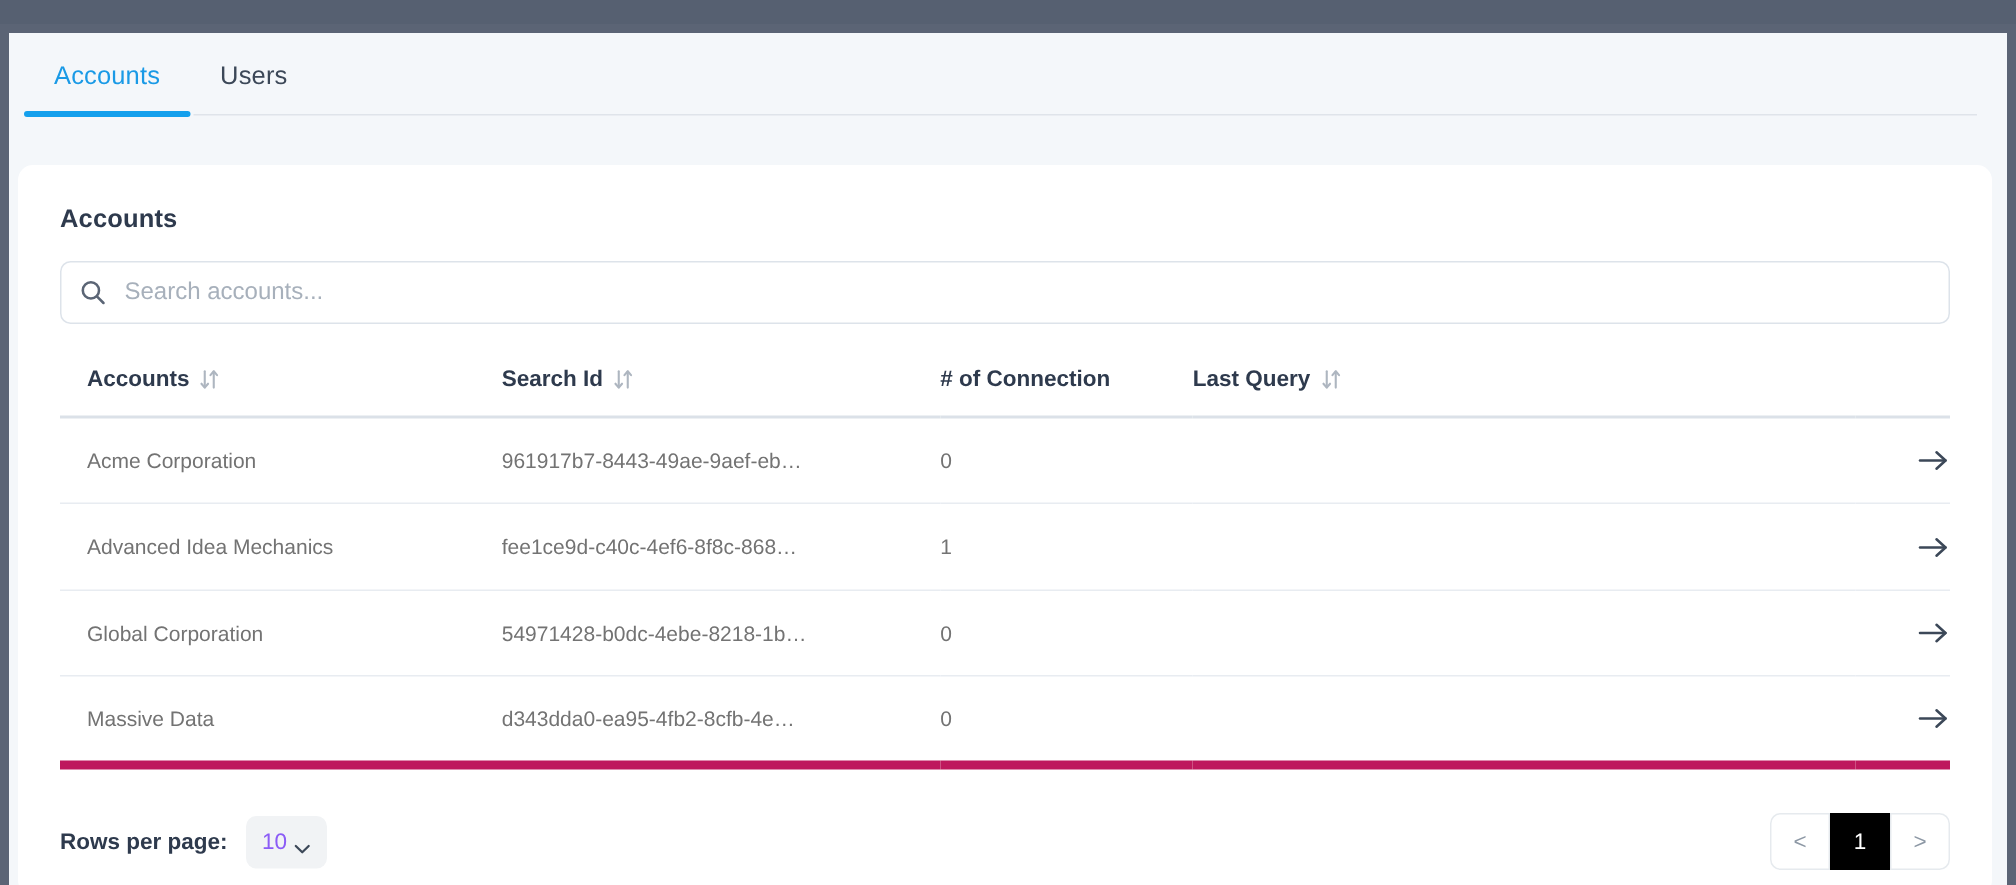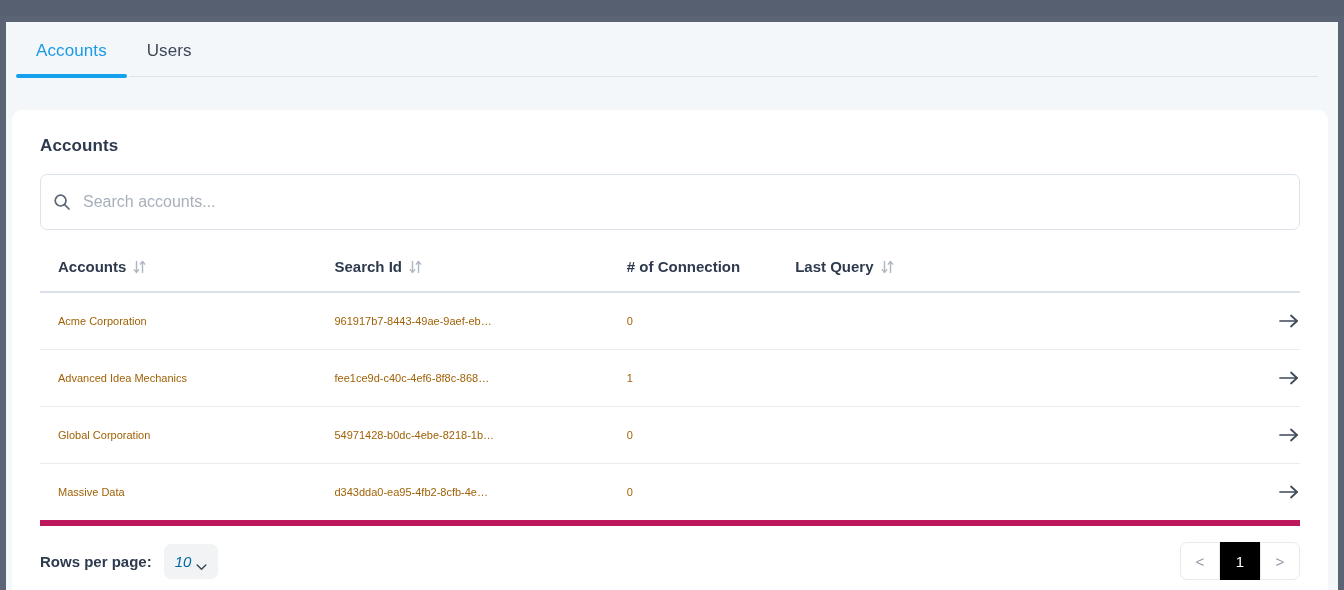--- a/index.html
+++ b/index.html
@@ -72,21 +72,21 @@
     font-size: 17px;
     font-weight: bold;
     color: #2e3a4d;
     margin: 0 0 18px 0;
     letter-spacing: .1px;
   }
 
   
   .search-wrap {
     position: relative;
-    height: 56px;
+    height: 42px;
     border: 1px solid #dde3ea;
     border-radius: 7px;
     background: #fff;
     display: flex;
     align-items: center;
     padding: 0 12px;
     margin-bottom: 22px;
   }
   .search-icon { width: 18px; height: 18px; flex: 0 0 18px; margin-right: 10px; }
   .search-input {
@@ -108,22 +108,22 @@
     font-weight: bold;
     color: #2e3a4d;
     padding: 6px 0 16px 0;
     border-bottom: 2px solid #dbe1e8;
     white-space: nowrap;
   }
   .th-inner { display: inline-flex; align-items: center; gap: 7px; }
   .sort-icon { width: 13px; height: 14px; flex: 0 0 13px; }
 
   tbody td {
-    font-size: 11px;
-    color: #a16207;
+    font-size: 14px;
+    color: #737373;
     padding: 19px 0 19px 0;
     border-bottom: 1px solid #e8ecf1;
     white-space: nowrap;
     overflow: hidden;
     text-overflow: ellipsis;
   }
   tbody tr:last-child td { border-bottom: 6px solid #be185d; }
   .col-name { width: 280px; padding-left: 18px !important; }
   .col-id   { width: 278px; }
   .col-conn { width: 160px; }
@@ -147,23 +147,22 @@
   .rpp-select {
     background: #f1f3f5;
     border: none;
     border-radius: 7px;
     height: 35px;
     padding: 0 11px;
     display: flex;
     align-items: center;
     gap: 5px;
     font-size: 15px;
-    color: #0369a1;
+    color: #8b5cf6;
     cursor: pointer;
-    font-style: italic;
   }
   .chev { width: 11px; height: 8px; }
 
   .pager { display: flex; }
   .pg-btn {
     width: 40px; height: 38px;
     background: #ffffff;
     border: 1px solid #e6eaee;
     display: flex; align-items: center; justify-content: center;
     font-size: 15px;

